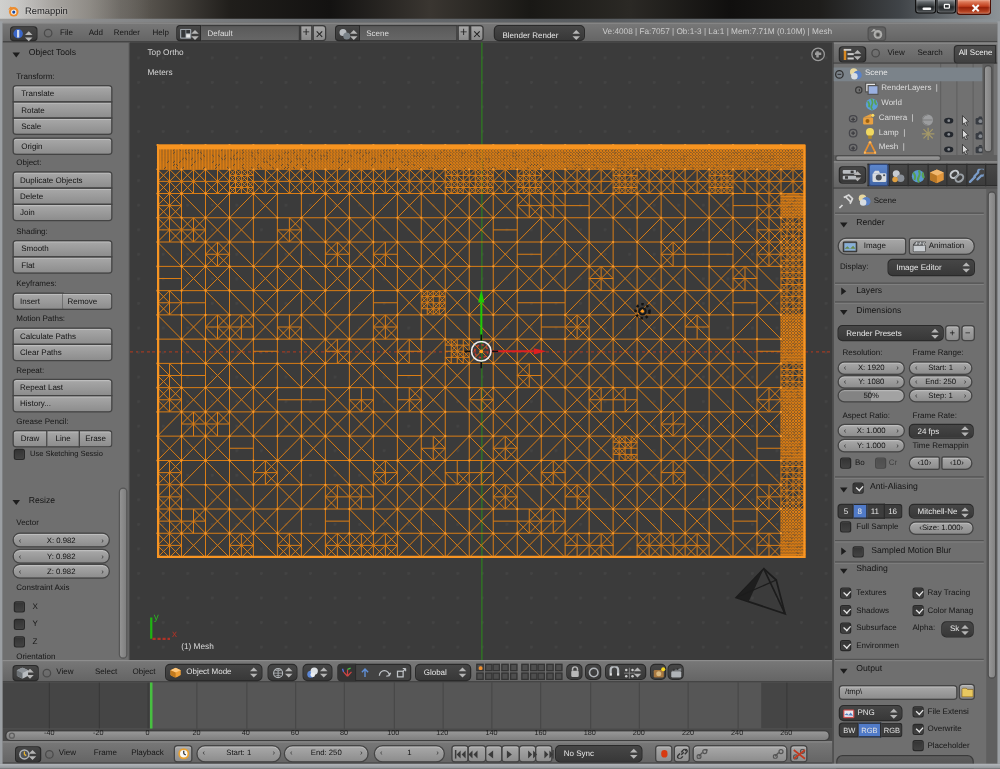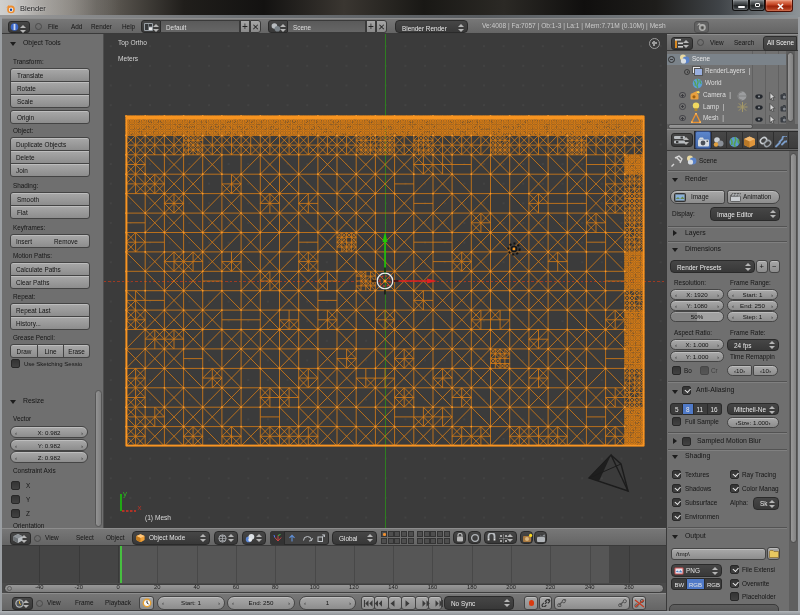--- a/index.html
+++ b/index.html
@@ -26,21 +26,21 @@
 
 <div class="ab" style="left:0;top:0;width:800px;height:18px;background:linear-gradient(90deg,#d0d0ce 0,#bebcba 4%,#98948e 9%,#56524c 15%,#201e1b 23%,#131211 33%,#3a3631 43%,#191815 53%,#2b2925 63%,#100f0e 73%,#1e1d1b 82%,#404448 90%,#767c80 97%,#8e9498 100%)"></div>
 <div class="ab" style="left:14px;top:0;width:110px;height:18px;background:linear-gradient(90deg,rgba(175,172,168,0) 0,rgba(150,147,142,.5) 30%,rgba(90,88,84,.3) 75%,rgba(60,58,55,0) 100%)"></div>
 <div class="ab" style="left:0;top:15px;width:800px;height:3px;background:linear-gradient(90deg,#999,#6c7074 30%,#585c60 60%,#8c9296)"></div>
 <svg class="ab" style="left:6px;top:4px" width="10" height="10" viewBox="0 0 12 12">
     <circle cx="6" cy="6.5" r="4.6" fill="#ed8c2d"></circle>
     <circle cx="6" cy="6.8" r="2.6" fill="#f2f2f2"></circle>
     <circle cx="6" cy="6.8" r="1.5" fill="#1b4aa2"></circle>
     <path d="M0.5 4.5 L5 2.8 L3 1.5 Z" fill="#ed8c2d"></path>
   </svg>
-<div class="tw" style="left:20px;top:5px;font-size:7.5px;color:#1b1b1d;text-shadow:0 0 2px rgba(255,255,255,.6)">Blender</div>
+<div class="tw" style="left:20px;top:5px;font-size:7.5px;color:#1b1b1d;text-shadow:0 0 2px rgba(255,255,255,.6)">Remappin</div>
 
 <div class="ab" style="left:732px;top:0;width:17px;height:11px;background:linear-gradient(#787d81,#3a3e40 45%,#232628 55%,#464b4e);border:1px solid #111;border-top:none;border-radius:0 0 3px 3px;box-shadow:inset 0 0 2px rgba(255,255,255,.5)">
     <div class="ab" style="left:4.5px;bottom:2.5px;width:7px;height:1.8px;background:#f8f8f8;border-radius:1px"></div>
   </div>
 <div class="ab" style="left:749px;top:0;width:16px;height:11px;background:linear-gradient(#787d81,#3a3e40 45%,#232628 55%,#464b4e);border:1px solid #111;border-top:none;border-radius:0 0 3px 3px;box-shadow:inset 0 0 2px rgba(255,255,255,.5)">
     <div class="ab" style="left:4.5px;top:2.5px;width:5.5px;height:4.5px;border:1.4px solid #f8f8f8;border-radius:1px"></div>
   </div>
 <div class="ab" style="left:765px;top:0;width:28px;height:12px;background:linear-gradient(#e98e6d,#c1401f 45%,#96220a 55%,#c4502a);border:1px solid #4c0f04;border-top:none;border-radius:0 0 3px 3px;box-shadow:inset 0 0 2px rgba(255,255,255,.6)">
     <svg class="ab" style="left:10.5px;top:2.5px" width="7" height="7">
       <path d="M1 1 L6 6 M6 1 L1 6" stroke="#f8f8f8" stroke-width="1.6"></path>

